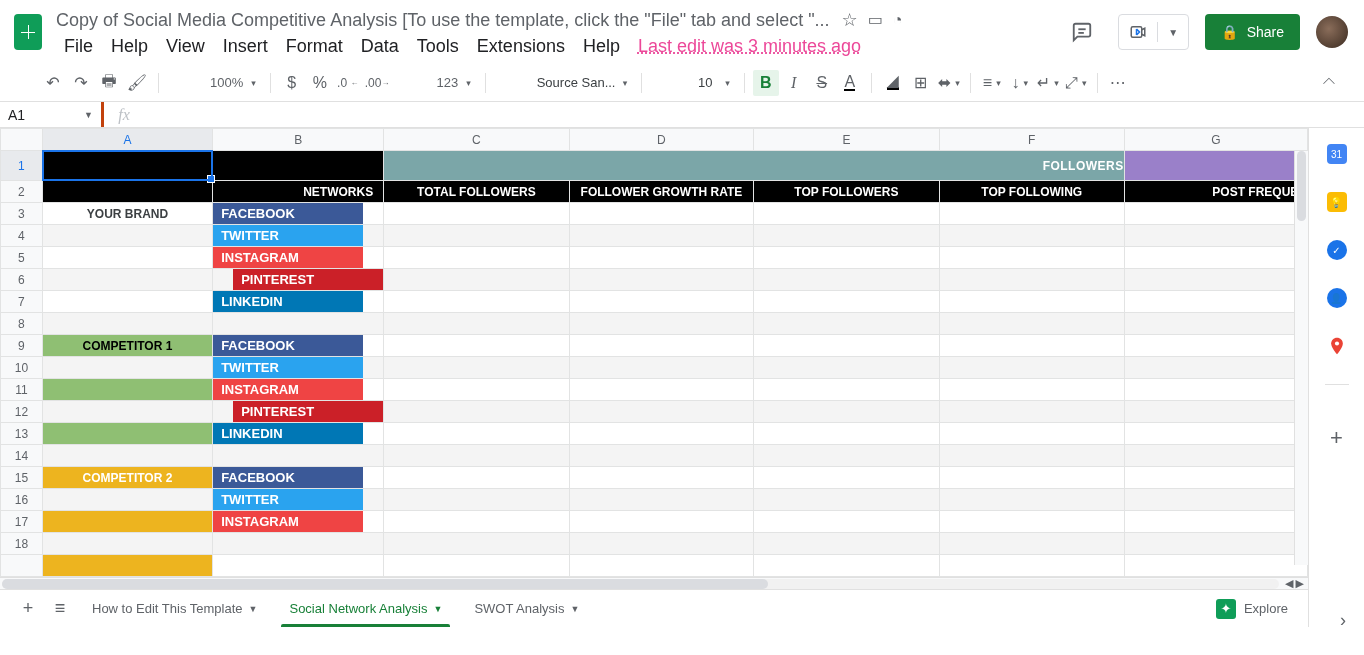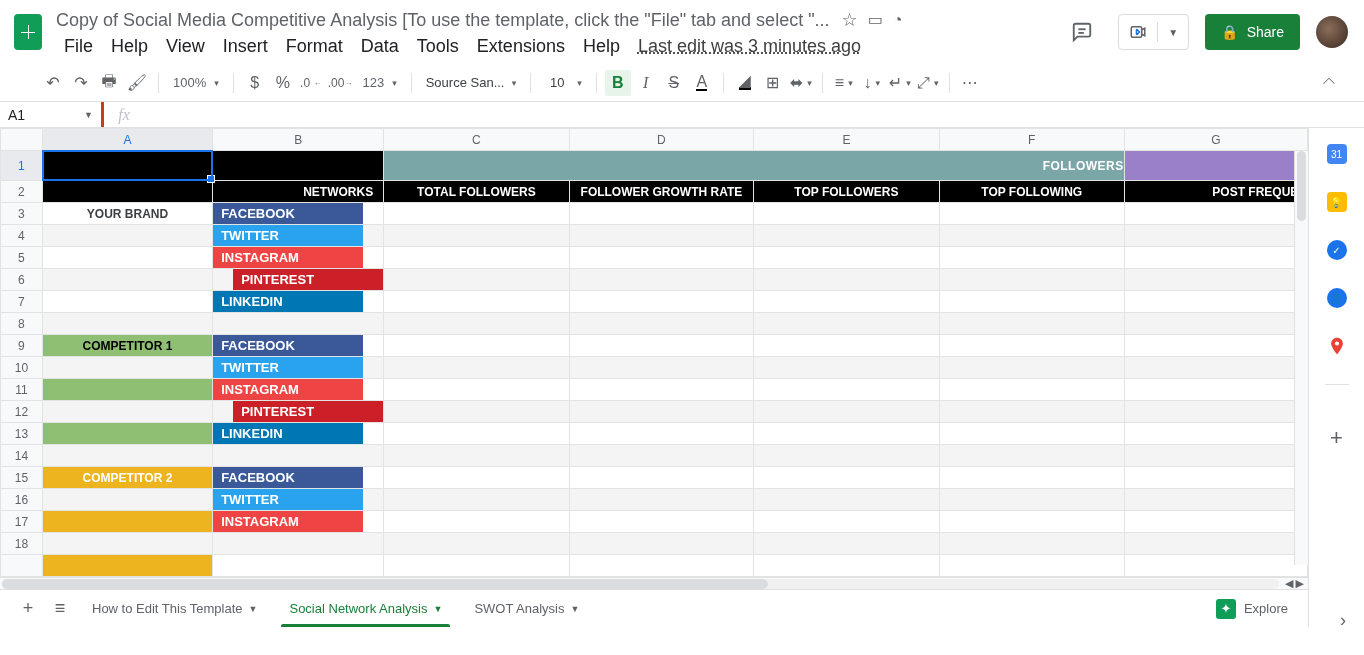--- a/index.html
+++ b/index.html
@@ -11,34 +11,34 @@
   .logo-box { width: 28px; height: 36px; background: #0f9d58; border-radius: 4px; display: flex; align-items: center; justify-content: center; }
   .logo-grid { width: 14px; height: 14px; background: #fff; display: grid; grid-template-columns: 1fr 1fr; grid-template-rows: 1fr 1fr; gap: 1px; }
   .logo-grid div { background: #0f9d58; }
   .title-area { flex: 1; min-width: 0; }
   .title-row { display: flex; align-items: center; height: 28px; }
   .doc-title { font-size: 18px; color: #5f6368; white-space: nowrap; overflow: hidden; text-overflow: ellipsis; max-width: 830px; }
   .title-icons { display: flex; align-items: center; gap: 10px; margin-left: 12px; color: #5f6368; }
   .title-icons span { cursor: pointer; font-size: 18px; line-height: 1; }
   .menu-row { display: flex; align-items: center; height: 24px; font-size: 18px; color: #202124; gap: 2px; }
   .menu-item { padding: 2px 8px; cursor: pointer; border-radius: 4px; }
-  .last-edit { color: #404040; text-decoration: underline dotted; margin-left: 8px; cursor: pointer; }
+  .last-edit { color: #ec4899; text-decoration: underline dotted; margin-left: 8px; cursor: pointer; }
   .header-right { display: flex; align-items: center; gap: 16px; }
   .hr-icon { width: 40px; height: 40px; display: flex; align-items: center; justify-content: center; color: #5f6368; font-size: 20px; cursor: pointer; }
   .meet-btn { display: flex; align-items: center; border: 1px solid #dadce0; border-radius: 4px; height: 36px; }
   .meet-btn .part { padding: 0 10px; display: flex; align-items: center; height: 100%; font-size: 16px; color: #1a73e8; }
   .meet-btn .sep { width: 1px; background: #dadce0; height: 20px; }
   .share-btn { background: #188038; color: #fff; display: flex; align-items: center; gap: 8px; height: 36px; padding: 0 16px; border-radius: 4px; font-weight: 500; font-size: 14px; cursor: pointer; }
   .share-btn .lock { font-size: 14px; }
   .avatar { width: 32px; height: 32px; border-radius: 50%; background: radial-gradient(circle at 40% 40%, #8a6d5a, #3a2a20); cursor: pointer; }
   
   
   .toolbar { display: flex; align-items: center; height: 38px; border-bottom: 1px solid #e0e0e0; padding: 0 22px 0 40px; gap: 2px; color: #5f6368; }
   .toolbar .tb { display: flex; align-items: center; justify-content: center; height: 26px; min-width: 26px; padding: 0 2px; border-radius: 2px; cursor: pointer; font-size: 16px; }
-  .toolbar .tb.wide { padding: 0 6px; font-size: 13px; gap: 4px; }
+  .toolbar .tb.wide { padding: 0 6px; font-size: 13px; gap: 4px; margin-left: 37px; }
   .toolbar .tb.bold-active { background: #e6f4ea; color: #188038; font-weight: bold; }
   .toolbar .sep { width: 1px; height: 20px; background: #e0e0e0; margin: 0 6px; }
   .toolbar .drop::after { content: "▾"; font-size: 9px; margin-left: 4px; color: #5f6368; }
   .toolbar input.fontname { border: none; width: 78px; font-size: 13px; color: #3c4043; background: transparent; outline: none; }
   .toolbar input.fontsize { border: none; width: 24px; font-size: 13px; text-align: center; color: #3c4043; background: transparent; outline: none; }
   .toolbar .chevron-up { margin-left: auto; font-size: 16px; transform: rotate(180deg); }
   .underline-a { border-bottom: 2px solid #000; line-height: 14px; display: inline-block; }
   
   
   .fx-bar { display: flex; align-items: center; height: 26px; border-bottom: 1px solid #e0e0e0; }

